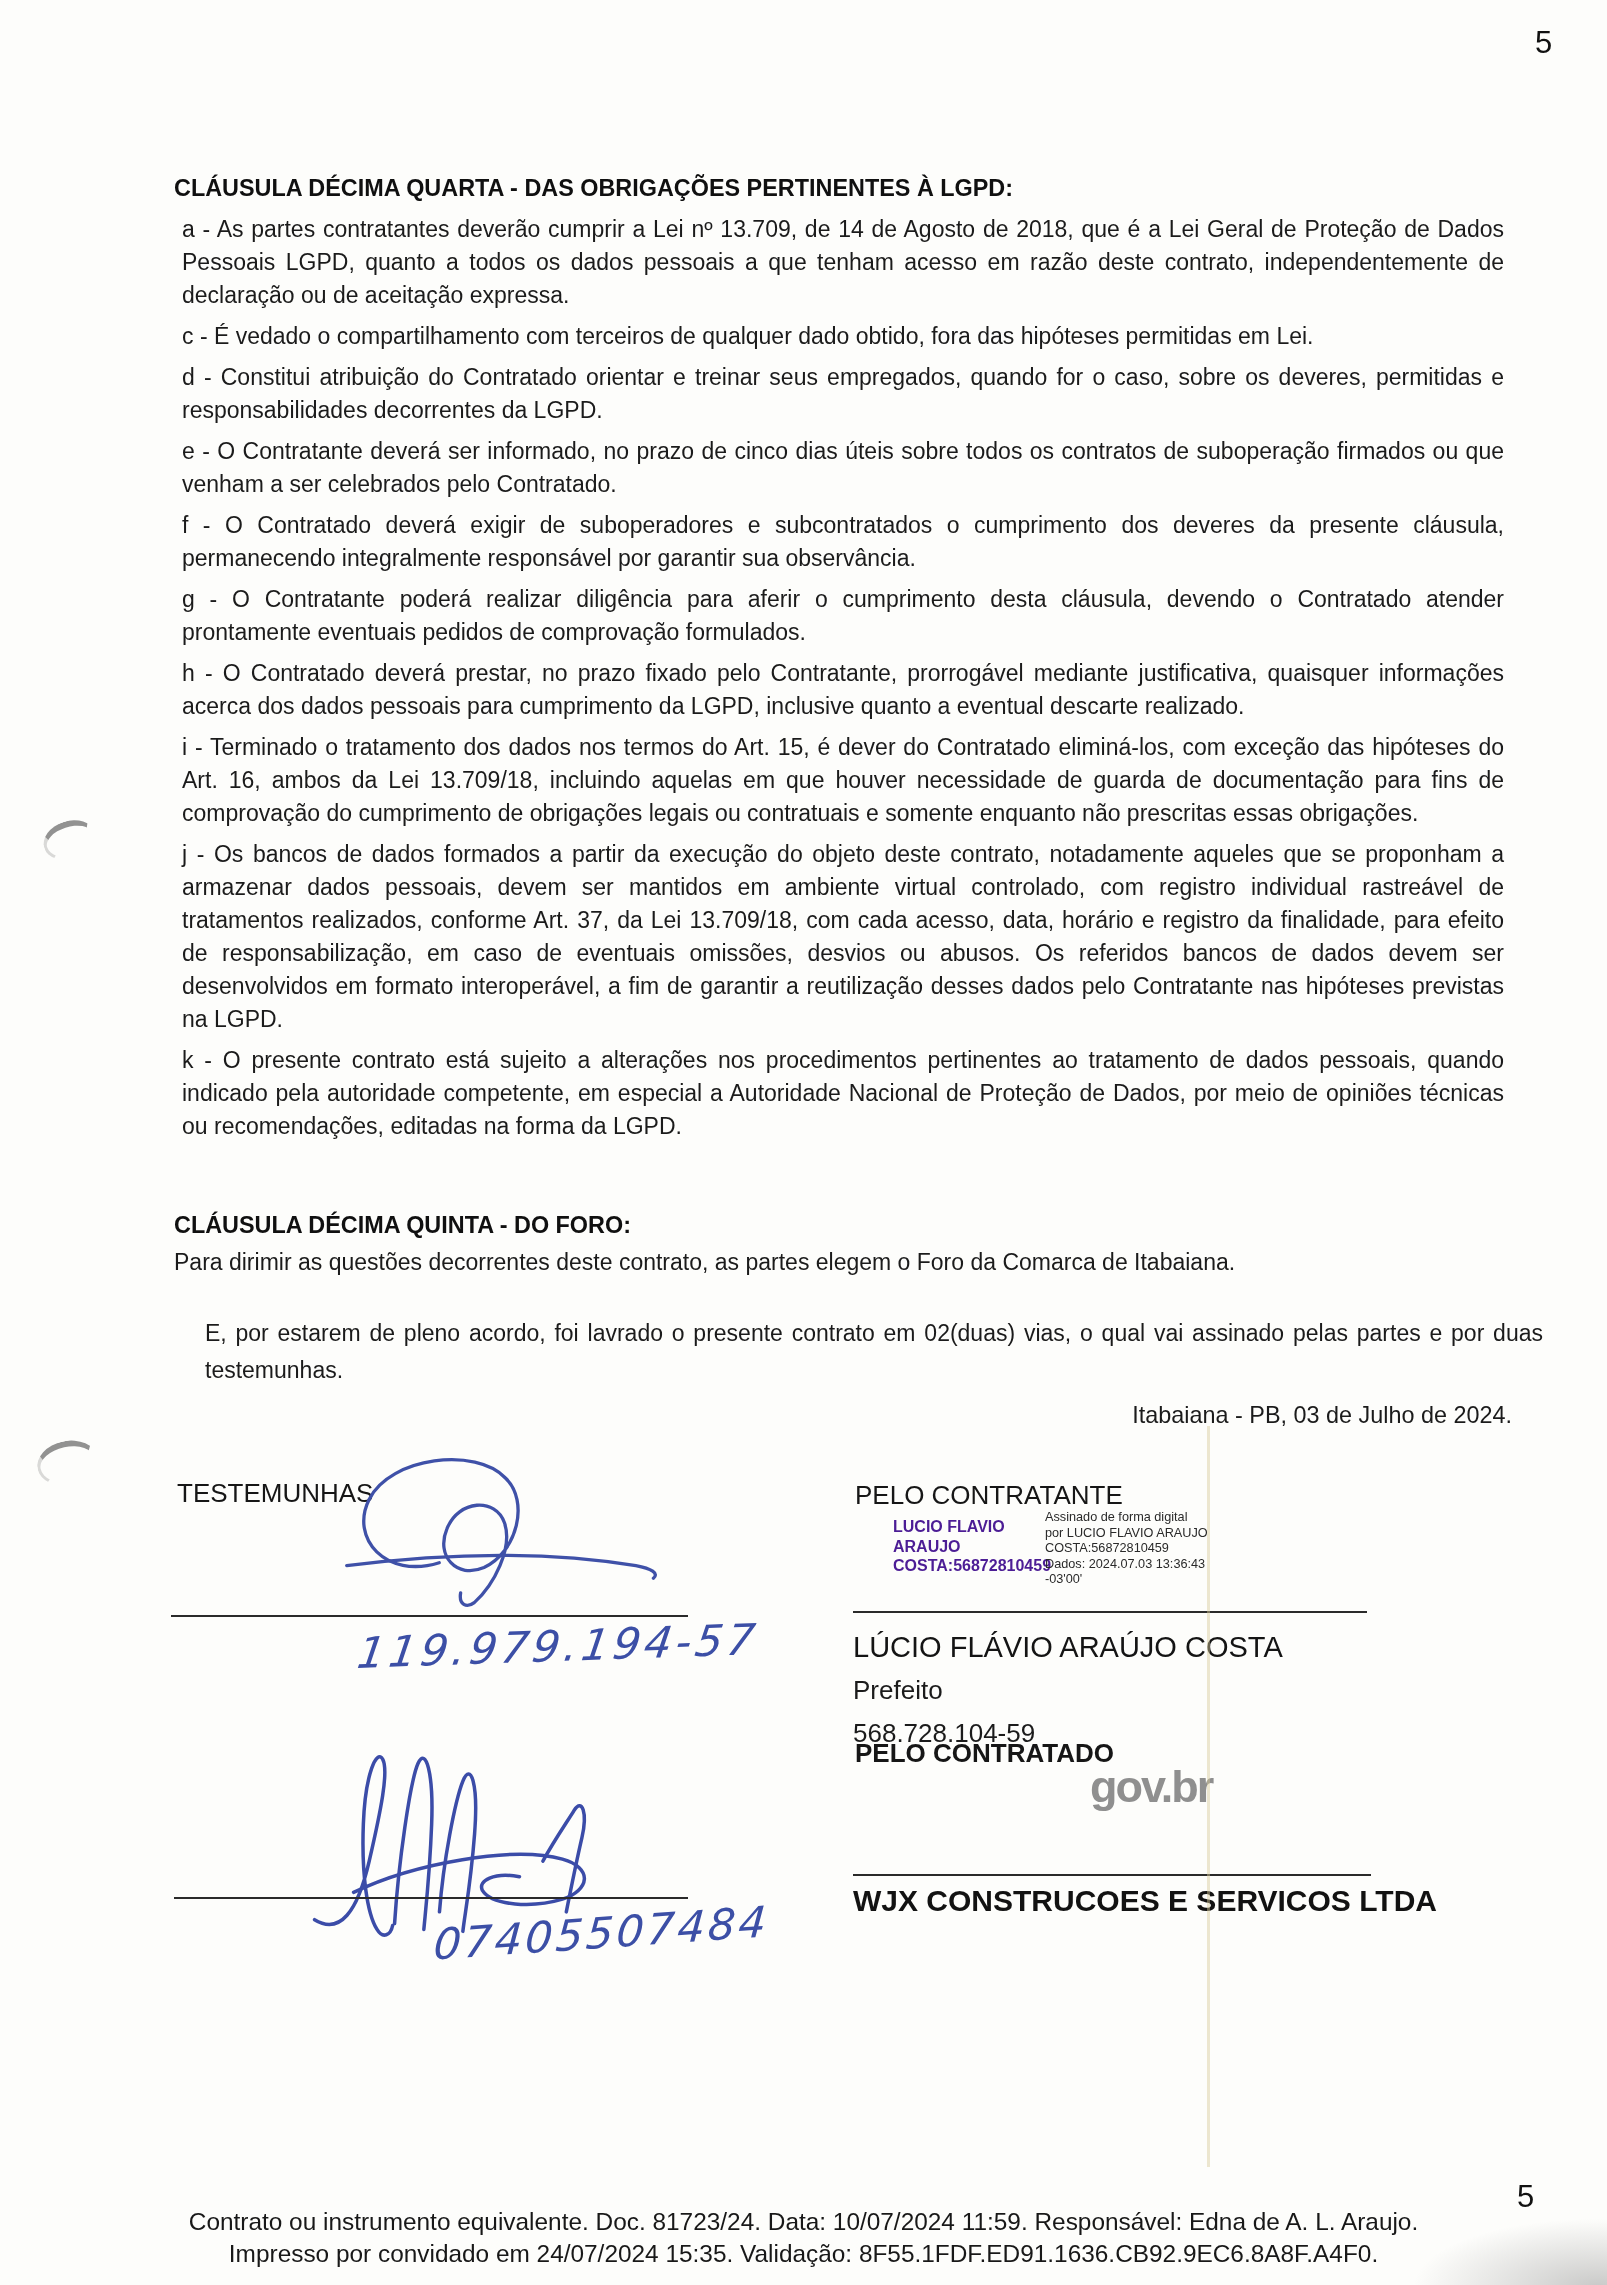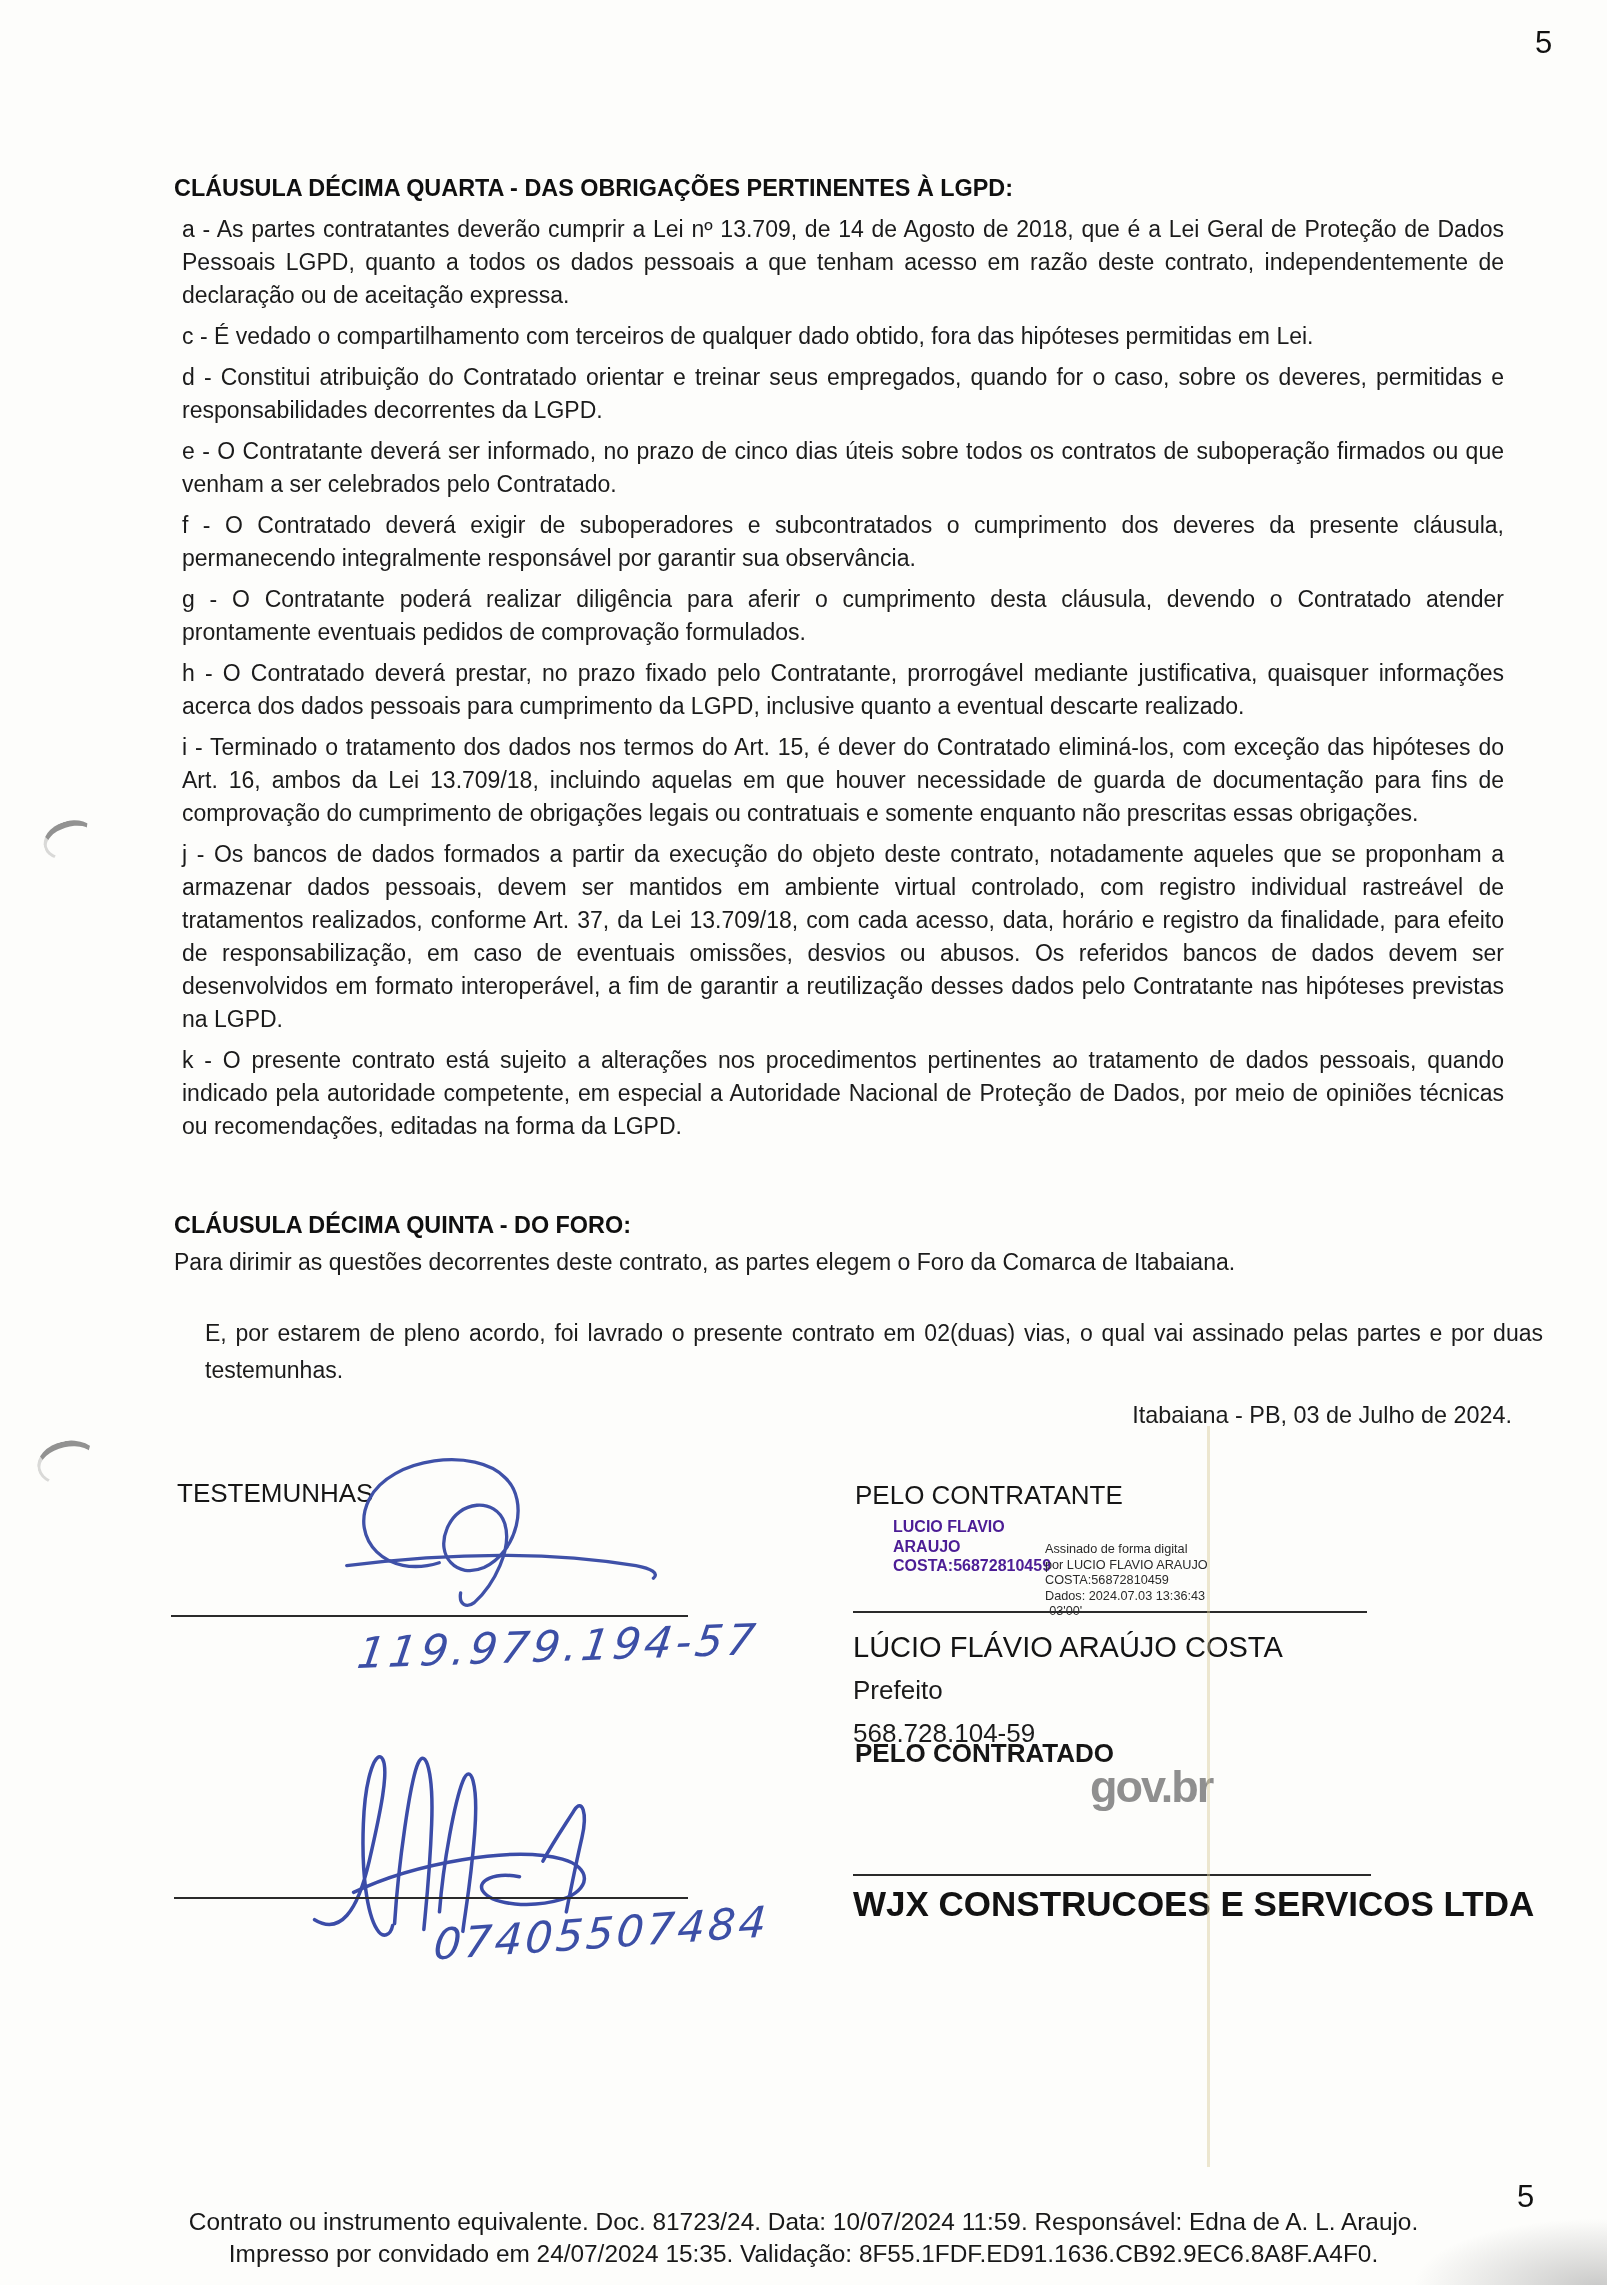--- a/index.html
+++ b/index.html
@@ -45,34 +45,34 @@
 
   .sig-svg{position:absolute;}
 
   
   .stamp1-left{
     position:absolute;left:893px;top:1517px;width:146px;
     font-size:16px;line-height:19.5px;color:#4c1d95;white-space:pre-line;font-weight:600;
   }
   .stamp1-right{
     position:absolute;left:1045px;top:1510px;width:205px;
-    font-size:12.7px;line-height:15.6px;color:#2a2a2a;white-space:pre-line;margin-top:32px;
+    font-size:12.7px;line-height:15.6px;color:#2a2a2a;white-space:pre-line;
   }
   .contractor-name{position:absolute;left:853px;top:1631px;font-size:29px;color:#141414;}
   .contractor-role{position:absolute;left:853px;top:1675px;font-size:26px;color:#1b1b1b;}
   .contractor-cpf{position:absolute;left:853px;top:1718px;font-size:26px;color:#1b1b1b;}
 
   
   .govbr{
     position:absolute;left:1090px;top:1761px;
     font-size:45px;font-weight:bold;letter-spacing:-2px;color:#8f8f8f;
   }
   .stamp2{position:absolute;left:1209px;top:1736px;width:312px;font-size:14.6px;line-height:22.4px;color:#242424;}
   .stamp2 .b{font-weight:bold;color:#161616;}
-  .contracted-company{position:absolute;left:853px;top:1884px;font-size:35px;font-weight:bold;color:#121212;}
+  .contracted-company{position:absolute;left:853px;top:1884px;font-size:30px;font-weight:bold;color:#121212;}
 
   
   .footer{position:absolute;left:0;top:2206px;width:1607px;text-align:center;font-size:24.4px;line-height:32px;color:#181818;}
 
   
   .crescent{
     position:absolute;width:47px;height:29px;
     border-radius:50%;
     border-top:6.8px solid rgba(110,110,110,.75);
     border-left:3.9px solid rgba(150,150,150,.35);

